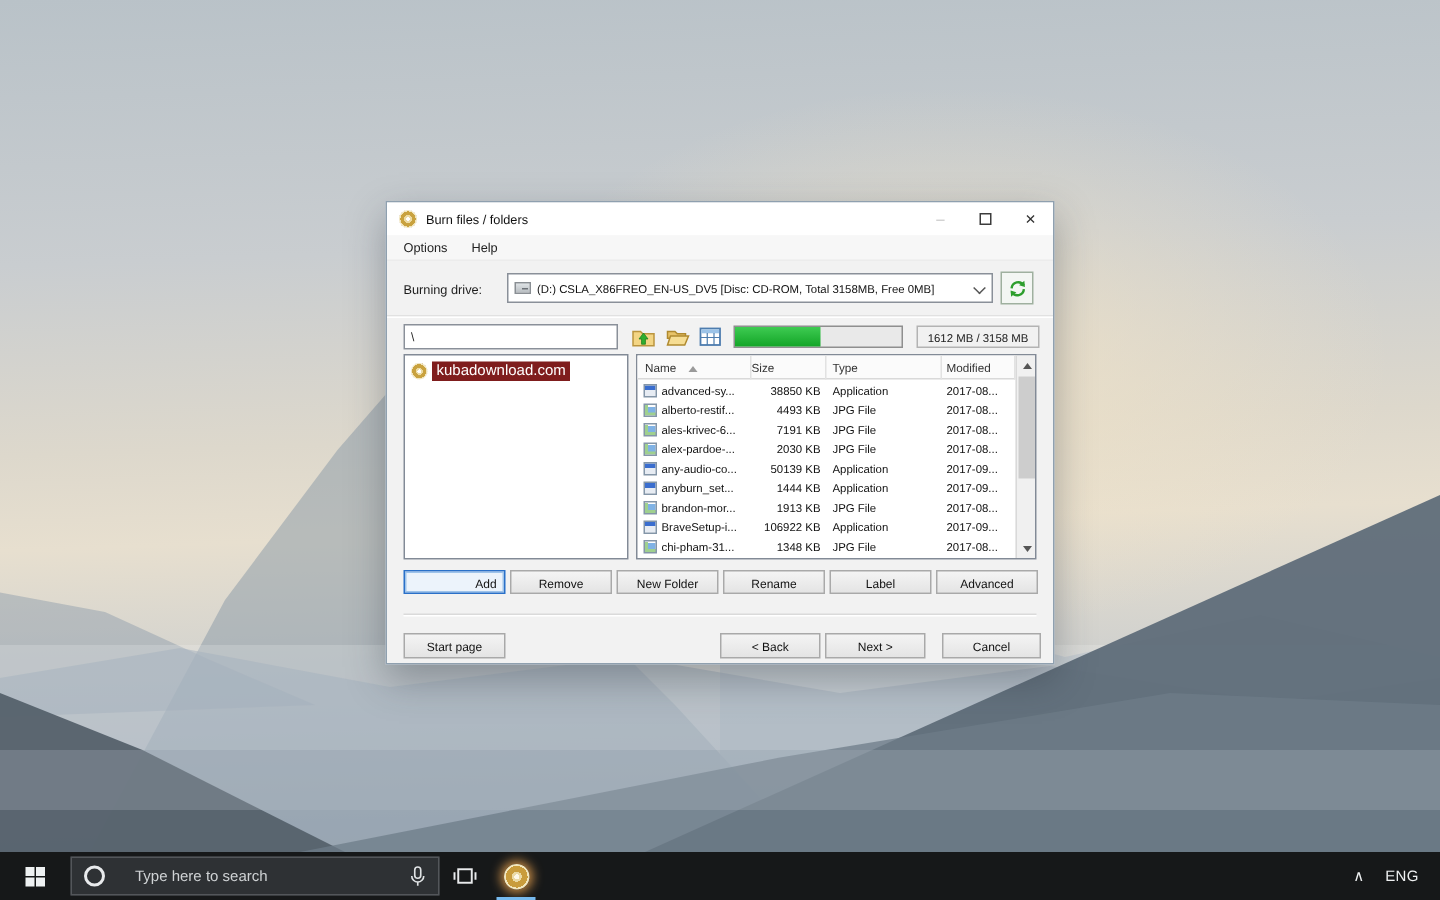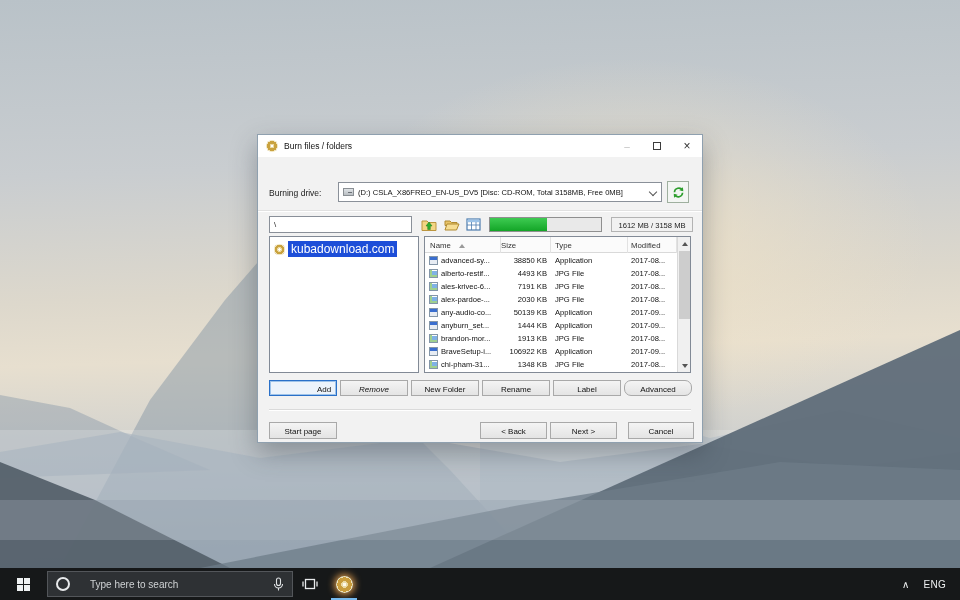--- a/index.html
+++ b/index.html
@@ -63,21 +63,21 @@
   .path-field { position:absolute; left:11px; top:81px; width:143px; height:17px; background:#fff; border:1px solid #8a9099; font-size:8px; padding:3px 0 0 4px; }
   .tool-ic { position:absolute; top:81px; width:17px; height:17px; display:flex; align-items:center; justify-content:center; }
   .ti-1 { left:162px; } .ti-2 { left:185px; } .ti-3 { left:207px; }
   .progress { position:absolute; left:231px; top:82px; width:113px; height:15px; border:1px solid #8f8f8f; background:#e9e9e9; }
   .progress-fill { height:100%; background:linear-gradient(#3ecb52, #13a527); }
   .capacity { position:absolute; left:353px; top:82px; width:82px; height:15px; border:1px solid #b3b3b3; background:#f1f1f1; font-size:7.6px; text-align:center; padding-top:3px; }
 
   
   .tree-panel { position:absolute; left:11px; top:101px; width:150px; height:137px; background:#fff; border:1px solid #828a96; }
   .tree-item { position:absolute; left:4px; top:4px; display:flex; align-items:center; }
-  .tree-label { margin-left:3px; background:#1d4ed8; color:#fff; font-size:12px; padding:1px 3px; }
+  .tree-label { margin-left:3px; background:#7f1d1d; color:#fff; font-size:10px; padding:1px 3px; }
 
   .list-panel { position:absolute; left:166px; top:101px; width:267px; height:137px; background:#fff; border:1px solid #828a96; }
   .list-head { position:absolute; left:0; top:0; width:252px; height:16px; background:#fbfbfb; border-bottom:1px solid #d9d9d9; font-size:7.8px; color:#333; }
   .hc { position:absolute; top:0; height:16px; padding-top:4px; border-right:1px solid #e2e2e2; }
   .hc-name { left:0; width:76px; padding-left:5px; }
   .hc-size { left:76px; width:50px; text-align:left; padding-right:4px; }
   .hc-type { left:126px; width:77px; padding-left:4px; }
   .hc-mod  { left:203px; width:49px; padding-left:3px; }
   .sort-up { display:inline-block; width:0; height:0; border-left:3px solid transparent; border-right:3px solid transparent; border-bottom:4px solid #9a9a9a; margin-left:8px; }
 
@@ -98,21 +98,21 @@
   .vs-btn { position:absolute; left:0; width:13px; height:13px; display:flex; align-items:center; justify-content:center; }
   .vs-up { top:0; } .vs-down { bottom:0; }
   .tri-up { width:0; height:0; border-left:3px solid transparent; border-right:3px solid transparent; border-bottom:4px solid #555; }
   .tri-down { width:0; height:0; border-left:3px solid transparent; border-right:3px solid transparent; border-top:4px solid #555; }
   .vs-thumb { position:absolute; left:1px; top:14px; width:11px; height:68px; background:#cdcdcd; }
 
   
   .btn { position:absolute; height:16px; background:linear-gradient(#f4f4f4,#e4e4e4); border:1px solid #a9a9a9; font-size:8px; text-align:center; padding-top:3.5px; color:#111; }
   .btn-focus { border:1px solid #2a70c8; box-shadow:inset 0 0 0 1px #9ec3ea; background:#ecf3fb; }
   .row-files .btn { top:245px; width:68px; }
-  .b-add{left:11px;padding-left:42px;} .b-remove{left:82px;font-style:italic;} .b-newfolder{left:153px;} .b-rename{left:224px;} .b-label{left:295px;} .b-advanced{left:366px;border-radius:7px;}
+  .b-add{left:11px;padding-left:42px;} .b-remove{left:82px;} .b-newfolder{left:153px;} .b-rename{left:224px;} .b-label{left:295px;} .b-advanced{left:366px;}
   .hsep2 { position:absolute; left:11px; right:11px; top:274px; border-top:1px solid #dadada; border-bottom:1px solid #ffffff; }
   .row-nav .btn { top:287px; height:17px; }
   .b-start{left:11px; width:68px;} .b-back{left:222px; width:67px;} .b-next{left:292px; width:67px;} .b-cancel{left:370px; width:66px;}
 </style>
 </head>
 <body>
 
 <div class="desktop">
   <svg class="mountains" width="960" height="568" viewBox="0 0 960 568">
     <polygon points="60,568 150,400 225,300 258,262 295,310 360,380 450,470 540,568" fill="#8798a6" opacity="0.50"></polygon>
@@ -138,20 +138,24 @@
         </div>
       <div class="wc">
           <span class="wc-max-box"></span>
         </div>
       <div class="wc">
           <span class="wc-close">×</span>
         </div>
     </div>
   </div>
 
+  <div class="menubar">
+    <span class="menu-item">Options</span>
+    <span class="menu-item">Help</span>
+  </div>
 
   <div class="lbl-drive">Burning drive:</div>
   <div class="combo">
     <span class="drive-glyph"></span>
     <span class="combo-text">(D:) CSLA_X86FREO_EN-US_DV5 [Disc: CD-ROM, Total 3158MB, Free 0MB]</span>
     <span class="combo-chev"></span>
   </div>
   <div class="refresh-btn">
     <svg width="13" height="13" viewBox="0 0 13 13">
       <path d="M10.5 4.2 A4.4 4.4 0 0 0 2.4 6.2" fill="none" stroke="#2d9e2d" stroke-width="1.6"></path>

